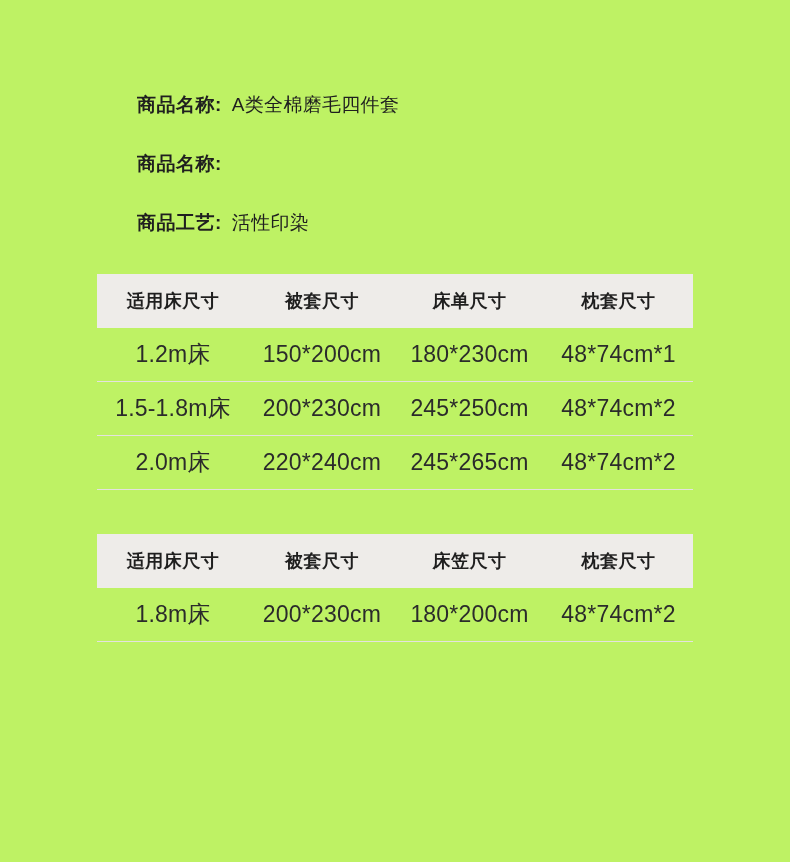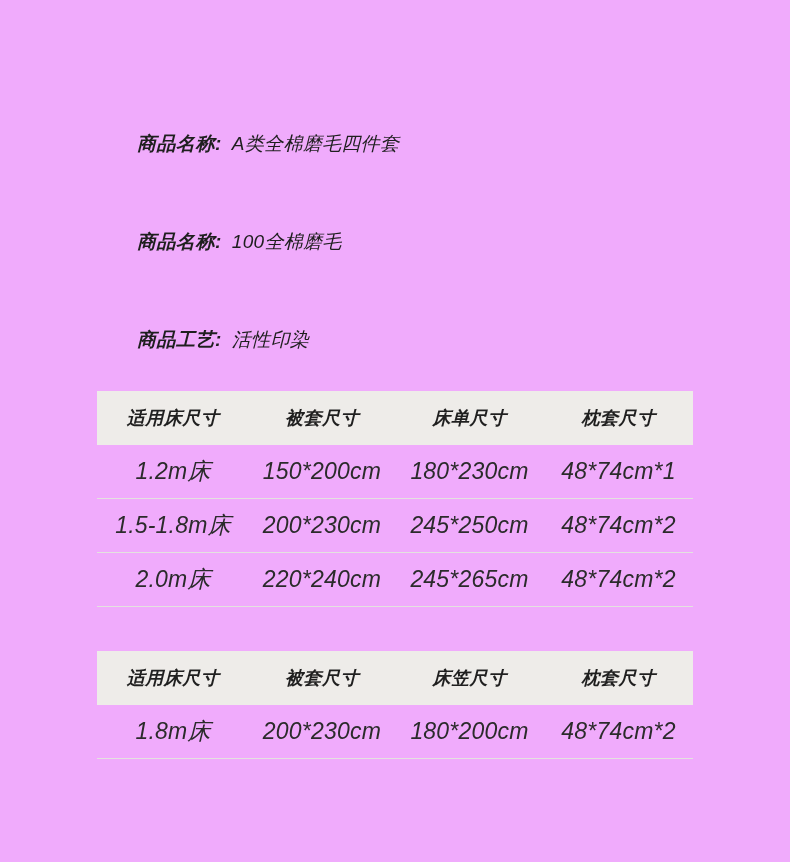--- a/index.html
+++ b/index.html
@@ -13,22 +13,21 @@
     font-family: "Liberation Sans", sans-serif;
     color: #2b2b2b;
     -webkit-font-smoothing: antialiased;
   }
   .page {
     position: relative;
     width: 790px;
     height: 862px;
     box-sizing: border-box;
     padding: 0;
-    background: #f0abfc;
-    font-style: italic;
+    background: #bef264;
   }
 
   
   .specs {
     padding: 92px 0 0 137px;
   }
   .spec-row {
     display: flex;
     align-items: baseline;
     margin-bottom: 33px;
@@ -38,21 +37,20 @@
     font-weight: bold;
     color: #1f1f1f;
     letter-spacing: 0.5px;
     white-space: nowrap;
   }
   .spec-value {
     margin-left: 10px;
     color: #1f1f1f;
     letter-spacing: 0.3px;
     white-space: nowrap;
-    margin-top: 39px;
   }
 
   
   .table-block {
     width: 596px;
     margin-left: 97px;
   }
   .table-block.first { margin-top: 38px; }
   .table-block.second { margin-top: 44px; }
 
@@ -92,21 +90,20 @@
 
 <div class="page">
 
   <div class="specs">
     <div class="spec-row">
       <span class="spec-label">商品名称:</span>
       <span class="spec-value">A类全棉磨毛四件套</span>
     </div>
     <div class="spec-row">
       <span class="spec-label">商品名称:</span>
-      <span class="spec-value">100全棉磨毛</span>
     </div>
     <div class="spec-row">
       <span class="spec-label">商品工艺:</span>
       <span class="spec-value">活性印染</span>
     </div>
   </div>
 
   <div class="table-block first">
     <table>
       <thead>

